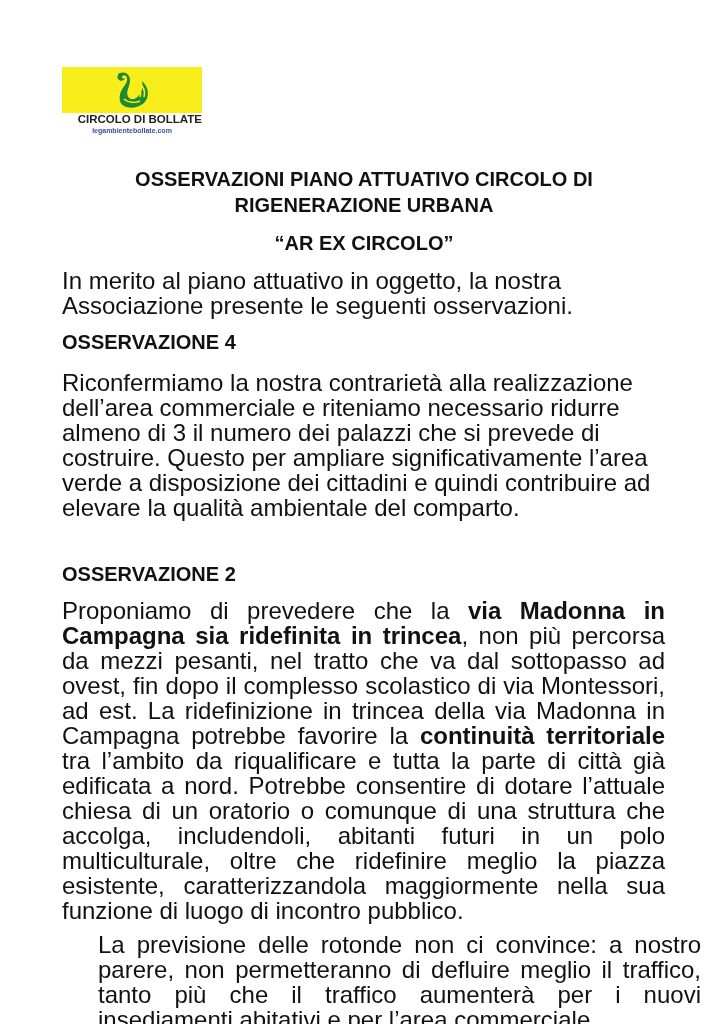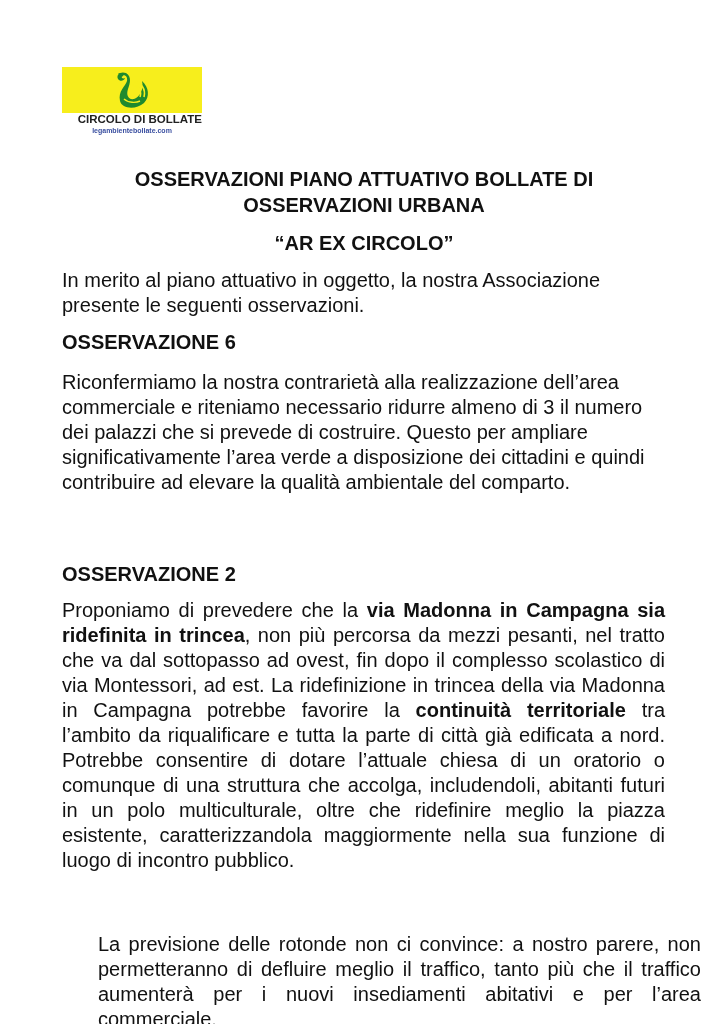--- a/index.html
+++ b/index.html
@@ -6,21 +6,21 @@
   body { width:726px; height:1024px; position:relative; overflow:hidden; font-family:"Liberation Sans", sans-serif; color:#111; }
   .logo { position:absolute; left:62px; top:42px; width:140px; height:94px; }
   .logo-top { position:absolute; left:0; top:0; width:140px; text-align:center; font-weight:bold; font-size:18px; letter-spacing:-0.2px; color:#111; line-height:22px; }
   .logo-band { position:absolute; left:0; top:25px; width:140px; height:46px; background:#f7ee1c; }
   .logo-band svg { position:absolute; left:50px; top:2px; }
   .logo-sub { position:absolute; left:0; top:71px; width:140px; text-align:right; font-weight:bold; font-size:11.5px; line-height:13px; color:#222; }
   .logo-url { position:absolute; left:0; top:84px; width:140px; text-align:center; font-size:7px; line-height:9px; color:#3a4fa0; font-weight:bold; }
   .title { position:absolute; left:62px; width:604px; text-align:center; font-weight:bold; font-size:20px; line-height:26px; }
   .t1 { top:166px; }
   .t3 { top:230px; }
-  .para { position:absolute; left:62px; width:603px; font-size:20px; line-height:25px; }
+  .para { position:absolute; left:62px; width:603px; font-size:24px; line-height:25px; }
   .justify { text-align:justify; text-align-last:left; }
   .heading { position:absolute; left:62px; font-weight:bold; font-size:20px; line-height:25px; }
   b { font-weight:bold; }
 </style>
 </head>
 <body>
 
 <div class="logo">
   <div class="logo-band">
     <svg width="40" height="42" viewBox="0 0 40 42">
@@ -29,27 +29,27 @@
       <path d="M22 13 C29 13 34 20 32 28" stroke="#f7ee1c" stroke-width="1.6" fill="none"></path>
       <path d="M12 30 C16 34 24 34 28 32" stroke="#f7ee1c" stroke-width="1.4" fill="none"></path>
       <path d="M12 5 L6 4 L10 8 Z" fill="#1f8a2e"></path>
     </svg>
   </div>
   <div class="logo-sub">CIRCOLO DI BOLLATE</div>
   <div class="logo-url">legambientebollate.com</div>
 </div>
 
 <div class="title t1">
-  <div>OSSERVAZIONI PIANO ATTUATIVO BOLLATE DI</div>
-  <div>OSSERVAZIONI URBANA</div>
+  <div>OSSERVAZIONI PIANO ATTUATIVO CIRCOLO DI</div>
+  <div>RIGENERAZIONE URBANA</div>
 </div>
 <div class="title t3">“AR EX CIRCOLO”</div>
 
 <div class="para" style="top:268px;">In merito al piano attuativo in oggetto, la nostra Associazione presente le seguenti osservazioni.</div>
 
-<div class="heading" style="top:330px;">OSSERVAZIONE 6</div>
+<div class="heading" style="top:330px;">OSSERVAZIONE 4</div>
 <div class="para" style="top:370px; width:590px;">Riconfermiamo la nostra contrarietà alla realizzazione dell’area commerciale e riteniamo necessario ridurre almeno di 3 il numero dei palazzi che si prevede di costruire. Questo per ampliare significativamente l’area verde a disposizione dei cittadini e quindi contribuire ad elevare la qualità ambientale del comparto.</div>
 
 <div class="heading" style="top:536px;margin-top:26px;">OSSERVAZIONE 2</div>
 <div class="para justify" style="top:598px;">
   <span>Proponiamo di prevedere che la </span><b>via Madonna in Campagna sia ridefinita in trincea</b><span>, non più percorsa da mezzi pesanti, nel tratto che va dal sottopasso ad ovest, fin dopo il complesso scolastico di via Montessori, ad est. La ridefinizione in trincea della via Madonna in Campagna potrebbe favorire la </span><b>continuità territoriale</b><span> tra l’ambito da riqualificare e tutta la parte di città già edificata a nord. Potrebbe consentire di dotare l’attuale chiesa di un oratorio o comunque di una struttura che accolga, includendoli, abitanti futuri in un polo multiculturale, oltre che ridefinire meglio la piazza esistente, caratterizzandola maggiormente nella sua funzione di luogo di incontro pubblico.</span>
 </div>
 <div class="para justify" style="top:932px;margin-left:36px;">La previsione delle rotonde non ci convince: a nostro parere, non permetteranno di defluire meglio il traffico, tanto più che il traffico aumenterà per i nuovi insediamenti abitativi e per l’area commerciale.</div>
 
 </body></html>

